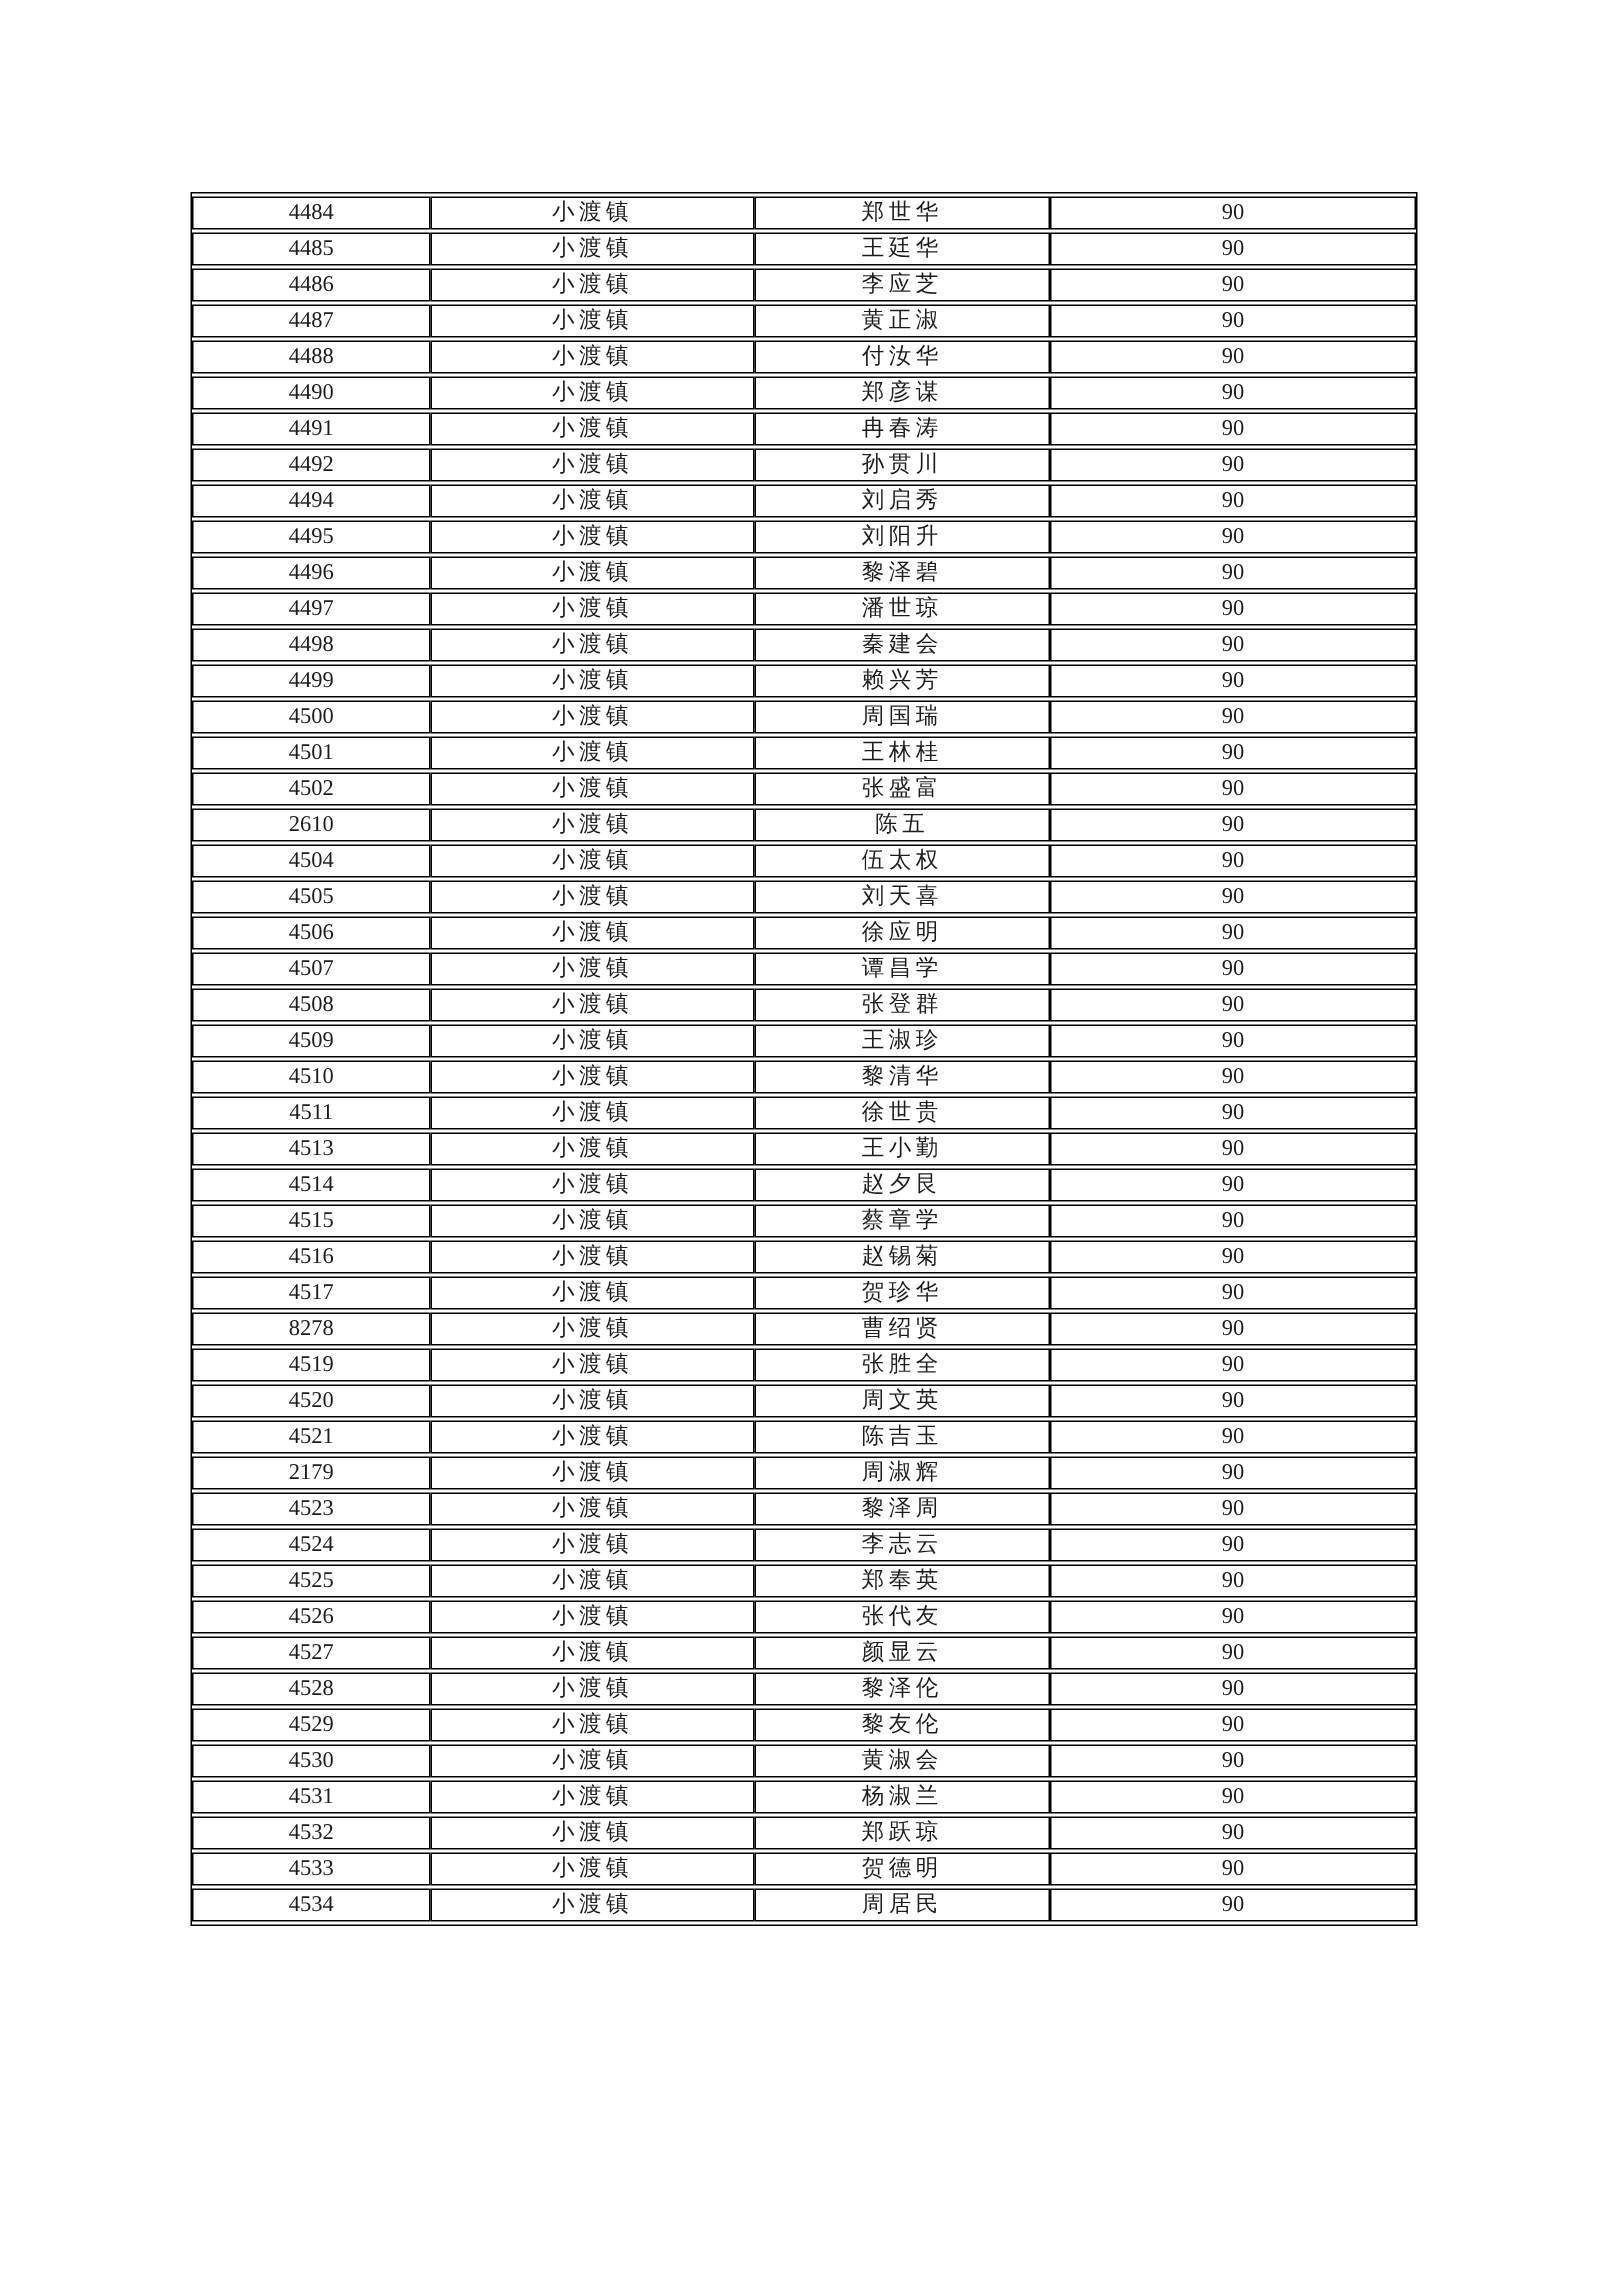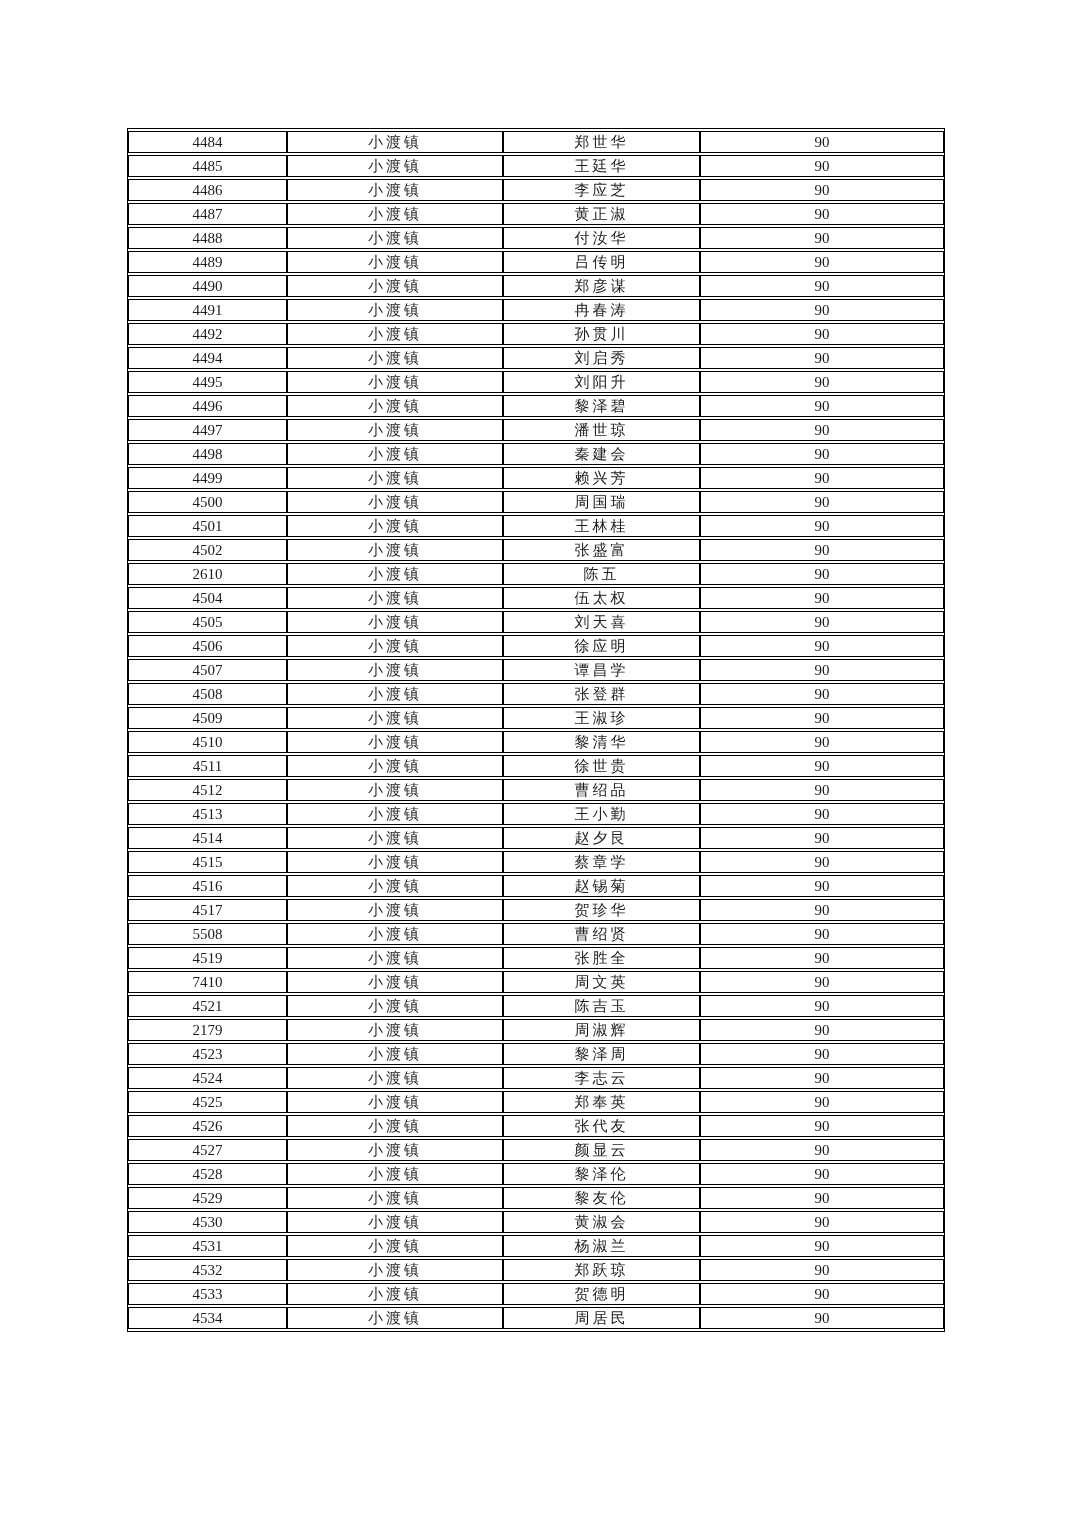--- a/index.html
+++ b/index.html
@@ -84,26 +84,20 @@
           <td class="c2">黄正淑</td>
           <td class="c3">90</td>
         </tr>
         <tr>
           <td class="c0">4488</td>
           <td class="c1">小渡镇</td>
           <td class="c2">付汝华</td>
           <td class="c3">90</td>
         </tr>
         <tr>
-          <td class="c0">4489</td>
-          <td class="c1">小渡镇</td>
-          <td class="c2">吕传明</td>
-          <td class="c3">90</td>
-        </tr>
-        <tr>
           <td class="c0">4490</td>
           <td class="c1">小渡镇</td>
           <td class="c2">郑彦谋</td>
           <td class="c3">90</td>
         </tr>
         <tr>
           <td class="c0">4491</td>
           <td class="c1">小渡镇</td>
           <td class="c2">冉春涛</td>
           <td class="c3">90</td>
@@ -216,26 +210,20 @@
           <td class="c2">黎清华</td>
           <td class="c3">90</td>
         </tr>
         <tr>
           <td class="c0">4511</td>
           <td class="c1">小渡镇</td>
           <td class="c2">徐世贵</td>
           <td class="c3">90</td>
         </tr>
         <tr>
-          <td class="c0">4512</td>
-          <td class="c1">小渡镇</td>
-          <td class="c2">曹绍品</td>
-          <td class="c3">90</td>
-        </tr>
-        <tr>
           <td class="c0">4513</td>
           <td class="c1">小渡镇</td>
           <td class="c2">王小勤</td>
           <td class="c3">90</td>
         </tr>
         <tr>
           <td class="c0">4514</td>
           <td class="c1">小渡镇</td>
           <td class="c2">赵夕艮</td>
           <td class="c3">90</td>
@@ -252,33 +240,33 @@
           <td class="c2">赵锡菊</td>
           <td class="c3">90</td>
         </tr>
         <tr>
           <td class="c0">4517</td>
           <td class="c1">小渡镇</td>
           <td class="c2">贺珍华</td>
           <td class="c3">90</td>
         </tr>
         <tr>
-          <td class="c0">5508</td>
+          <td class="c0">8278</td>
           <td class="c1">小渡镇</td>
           <td class="c2">曹绍贤</td>
           <td class="c3">90</td>
         </tr>
         <tr>
           <td class="c0">4519</td>
           <td class="c1">小渡镇</td>
           <td class="c2">张胜全</td>
           <td class="c3">90</td>
         </tr>
         <tr>
-          <td class="c0">7410</td>
+          <td class="c0">4520</td>
           <td class="c1">小渡镇</td>
           <td class="c2">周文英</td>
           <td class="c3">90</td>
         </tr>
         <tr>
           <td class="c0">4521</td>
           <td class="c1">小渡镇</td>
           <td class="c2">陈吉玉</td>
           <td class="c3">90</td>
         </tr>

